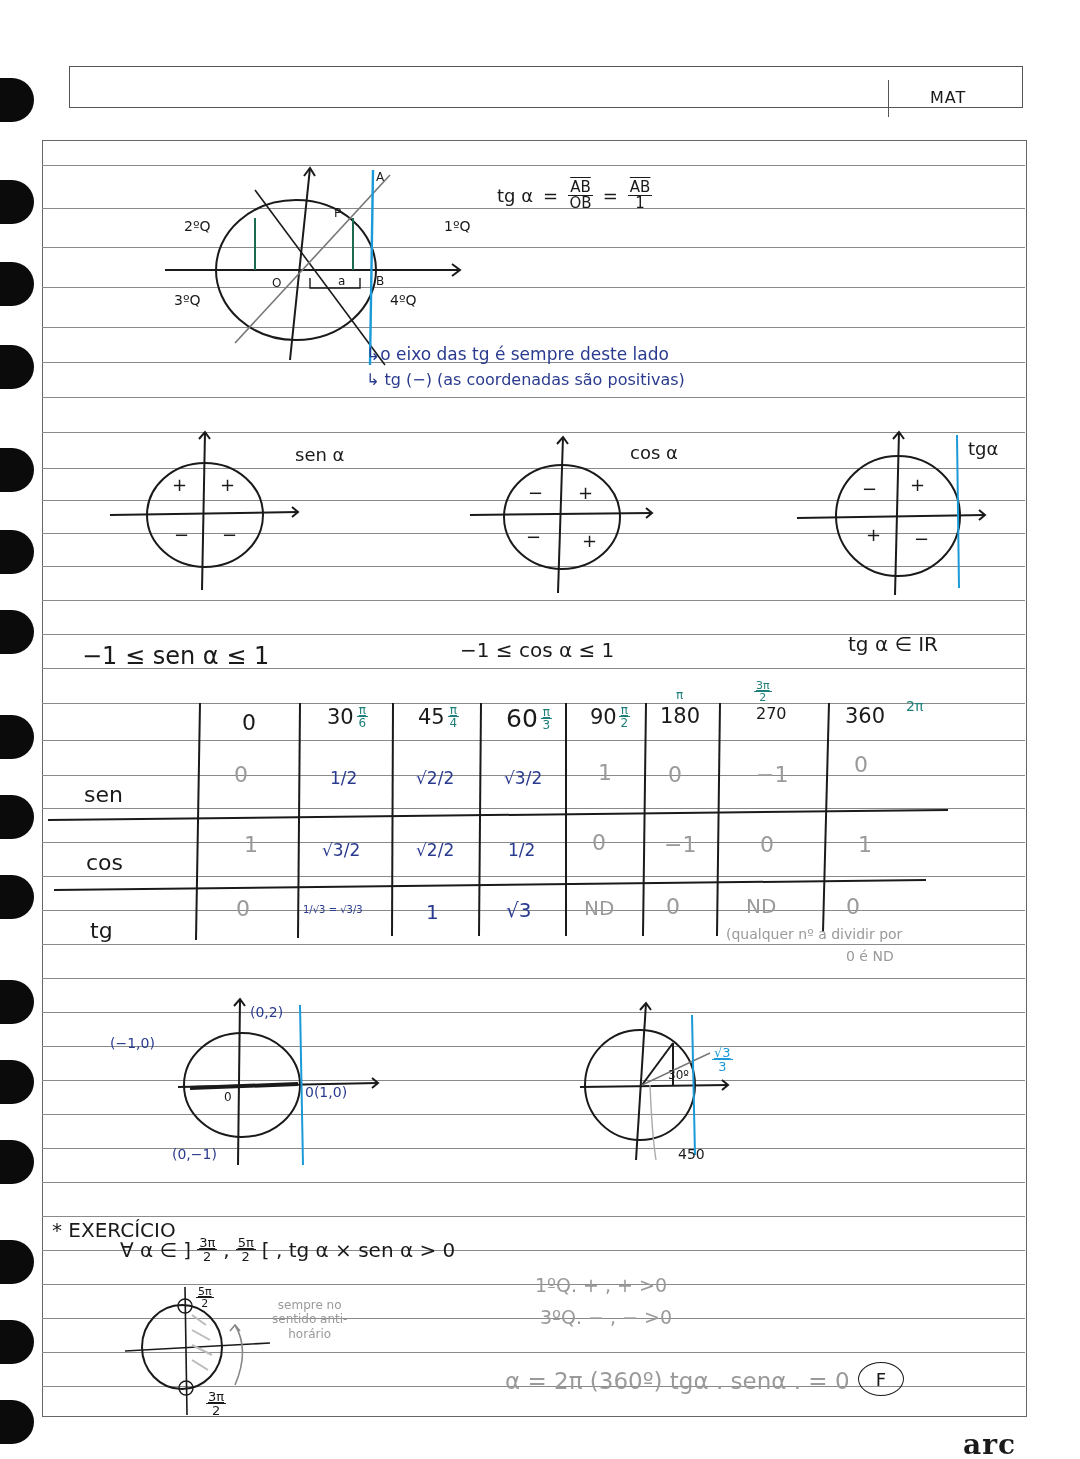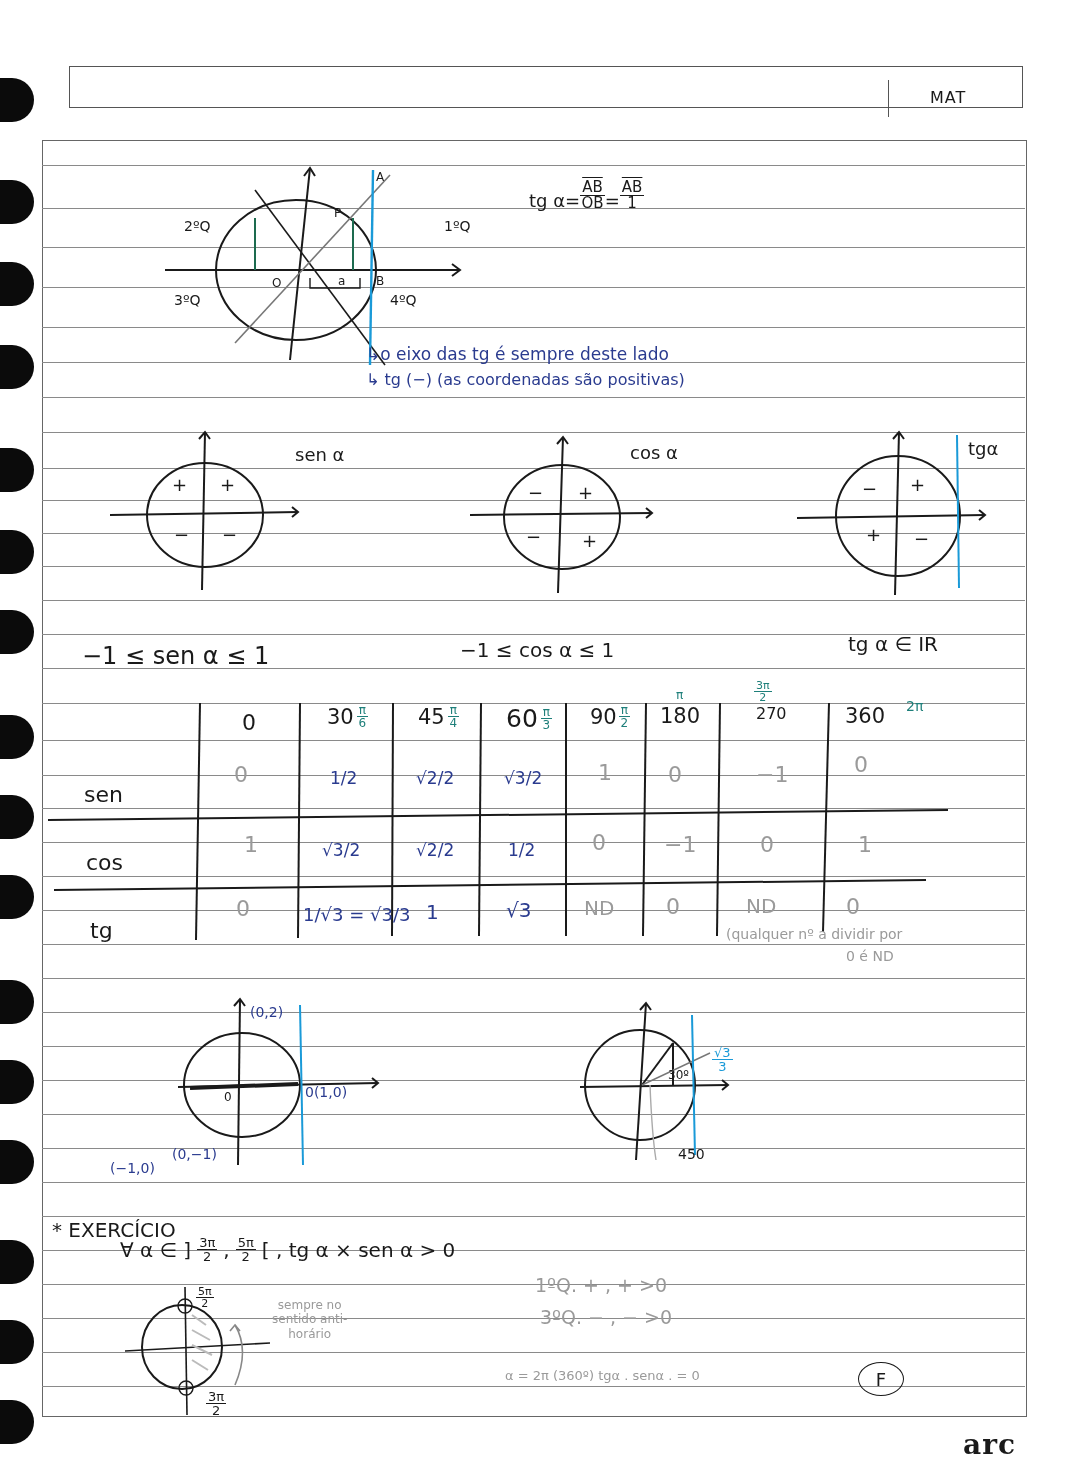--- a/index.html
+++ b/index.html
@@ -14,21 +14,21 @@
   .hw{font-family:"DejaVu Sans",sans-serif;}
   .blue{color:#2a3b8f;}
   .teal{color:#1e7f7a;}
   .gray{color:#9a9a9a;}
   .cyan{color:#1a9ad8;}
   .lbl{position:absolute;font-size:18px;white-space:nowrap;}
   .sm{font-size:14px;}
   .xs{font-size:12px;}
   svg{position:absolute;overflow:visible;}
   .frac{display:inline-flex;flex-direction:column;align-items:center;line-height:1;font-size:15px;}
-  .frac .n{border-bottom:1.5px solid currentColor;padding:0 2px;}
+  .frac .n{border-bottom:1.5px solid currentColor;padding:0 2px;text-decoration:underline;}
   .brand{position:absolute;left:963px;top:1428px;font-size:28px;font-weight:bold;font-family:"DejaVu Serif",serif;letter-spacing:1px;}
 </style>
 </head>
 <body>
 
 <div class="ring" style="top:78px"></div>
 <div class="ring" style="top:180px"></div>
 <div class="ring" style="top:262px"></div>
 <div class="ring" style="top:345px"></div>
 <div class="ring" style="top:448px"></div>
@@ -104,21 +104,21 @@
 <span class="lbl hw sm" style="left:184px;top:218px">2ºQ</span>
 <span class="lbl hw sm" style="left:444px;top:218px">1ºQ</span>
 <span class="lbl hw sm" style="left:174px;top:292px">3ºQ</span>
 <span class="lbl hw sm" style="left:390px;top:292px">4ºQ</span>
 <span class="lbl hw xs" style="left:272px;top:276px">O</span>
 <span class="lbl hw xs" style="left:376px;top:170px">A</span>
 <span class="lbl hw xs" style="left:376px;top:274px">B</span>
 <span class="lbl hw xs" style="left:334px;top:206px">P</span>
 <span class="lbl hw xs" style="left:338px;top:274px">a</span>
 
-<div class="abs hw" style="left:529px;top:180px;display:flex;align-items:flex-end;font-size:18px">
+<div class="abs hw" style="left:497px;top:180px;display:flex;align-items:center;gap:10px;font-size:18px">
   <span>tg α</span>
   <span>=</span>
   <span class="frac">
       <span class="n" style="text-decoration:overline">AB</span>
       <span>OB</span>
     </span>
   <span>=</span>
   <span class="frac">
       <span class="n" style="text-decoration:overline">AB</span>
       <span>1</span>
@@ -239,42 +239,42 @@
 <span class="lbl hw gray" style="left:244px;top:832px;font-size:22px">1</span>
 <span class="lbl hw blue" style="left:322px;top:840px;font-size:17px">√3/2</span>
 <span class="lbl hw blue" style="left:416px;top:840px;font-size:17px">√2/2</span>
 <span class="lbl hw blue" style="left:508px;top:840px;font-size:17px">1/2</span>
 <span class="lbl hw gray" style="left:592px;top:830px;font-size:22px">0</span>
 <span class="lbl hw gray" style="left:664px;top:832px;font-size:22px">−1</span>
 <span class="lbl hw gray" style="left:760px;top:832px;font-size:22px">0</span>
 <span class="lbl hw gray" style="left:858px;top:832px;font-size:22px">1</span>
 
 <span class="lbl hw gray" style="left:236px;top:896px;font-size:22px">0</span>
-<span class="lbl hw blue" style="left:303px;top:904px;font-size:18px">1/√3 = √3/3</span>
+<span class="lbl hw blue" style="left:303px;top:904px;font-size:10px">1/√3 = √3/3</span>
 <span class="lbl hw blue" style="left:426px;top:900px;font-size:20px">1</span>
 <span class="lbl hw blue" style="left:506px;top:898px;font-size:20px">√3</span>
 <span class="lbl hw gray" style="left:584px;top:896px;font-size:20px">ND</span>
 <span class="lbl hw gray" style="left:666px;top:894px;font-size:22px">0</span>
 <span class="lbl hw gray" style="left:746px;top:894px;font-size:20px">ND</span>
 <span class="lbl hw gray" style="left:846px;top:894px;font-size:22px">0</span>
 
 <span class="lbl hw gray sm" style="left:726px;top:926px">(qualquer nº a dividir por</span>
 <span class="lbl hw gray sm" style="left:846px;top:948px">0 é ND</span>
 
 <svg style="left:170px;top:995px" width="220" height="175" viewBox="0 0 220 175">
   <ellipse cx="72" cy="90" rx="58" ry="52" fill="none" stroke="#1a1a1a" stroke-width="2"></ellipse>
   <line x1="8" y1="92" x2="208" y2="88" stroke="#1a1a1a" stroke-width="2"></line>
   <line x1="20" y1="93" x2="128" y2="89" stroke="#1a1a1a" stroke-width="4"></line>
   <polyline points="202,83 208,88 202,93" fill="none" stroke="#1a1a1a" stroke-width="2"></polyline>
   <line x1="68" y1="170" x2="70" y2="4" stroke="#1a1a1a" stroke-width="2"></line>
   <polyline points="64,11 70,4 75,11" fill="none" stroke="#1a1a1a" stroke-width="2"></polyline>
   <line x1="130" y1="10" x2="133" y2="170" stroke="#1a9ad8" stroke-width="2"></line>
 </svg>
 <span class="lbl hw blue sm" style="left:250px;top:1004px">(0,2)</span>
-<span class="lbl hw blue sm" style="left:110px;top:1160px">(−1,0)</span>
+<span class="lbl hw blue sm" style="left:110px;top:1035px">(−1,0)</span>
 <span class="lbl hw blue sm" style="left:172px;top:1146px">(0,−1)</span>
 <span class="lbl hw blue sm" style="left:305px;top:1084px">0(1,0)</span>
 <span class="lbl hw xs" style="left:224px;top:1090px">0</span>
 
 <svg style="left:580px;top:995px" width="200" height="180" viewBox="0 0 200 180">
   <circle cx="60" cy="90" r="55" fill="none" stroke="#1a1a1a" stroke-width="2"></circle>
   <line x1="0" y1="92" x2="148" y2="90" stroke="#1a1a1a" stroke-width="2"></line>
   <polyline points="142,85 148,90 142,95" fill="none" stroke="#1a1a1a" stroke-width="2"></polyline>
   <line x1="56" y1="165" x2="66" y2="8" stroke="#1a1a1a" stroke-width="2"></line>
   <polyline points="60,15 66,8 71,15" fill="none" stroke="#1a1a1a" stroke-width="2"></polyline>
@@ -325,16 +325,16 @@
     <span>2</span>
   </span>
 <div class="abs hw gray xs" style="left:272px;top:1298px;line-height:1.2;text-align:center">
   <div>sempre no</div>
   <div>sentido anti-</div>
   <div>horário</div>
 </div>
 
 <span class="lbl hw gray" style="left:535px;top:1274px;font-size:19px">1ºQ.   + , + &gt;0</span>
 <span class="lbl hw gray" style="left:540px;top:1306px;font-size:19px">3ºQ.   − , − &gt;0</span>
-<span class="lbl hw gray" style="left:505px;top:1368px;font-size:13px">α = 2π (360º)  tgα . senα . = 0</span>
+<span class="lbl hw gray" style="left:505px;top:1368px;font-size:23px">α = 2π (360º)  tgα . senα . = 0</span>
 <span class="abs hw" style="left:858px;top:1362px;width:44px;height:32px;border:1.5px solid #1a1a1a;border-radius:50%;display:flex;align-items:center;justify-content:center;font-size:18px">F</span>
 
 <span class="brand">arc</span>
 
 </body></html>

